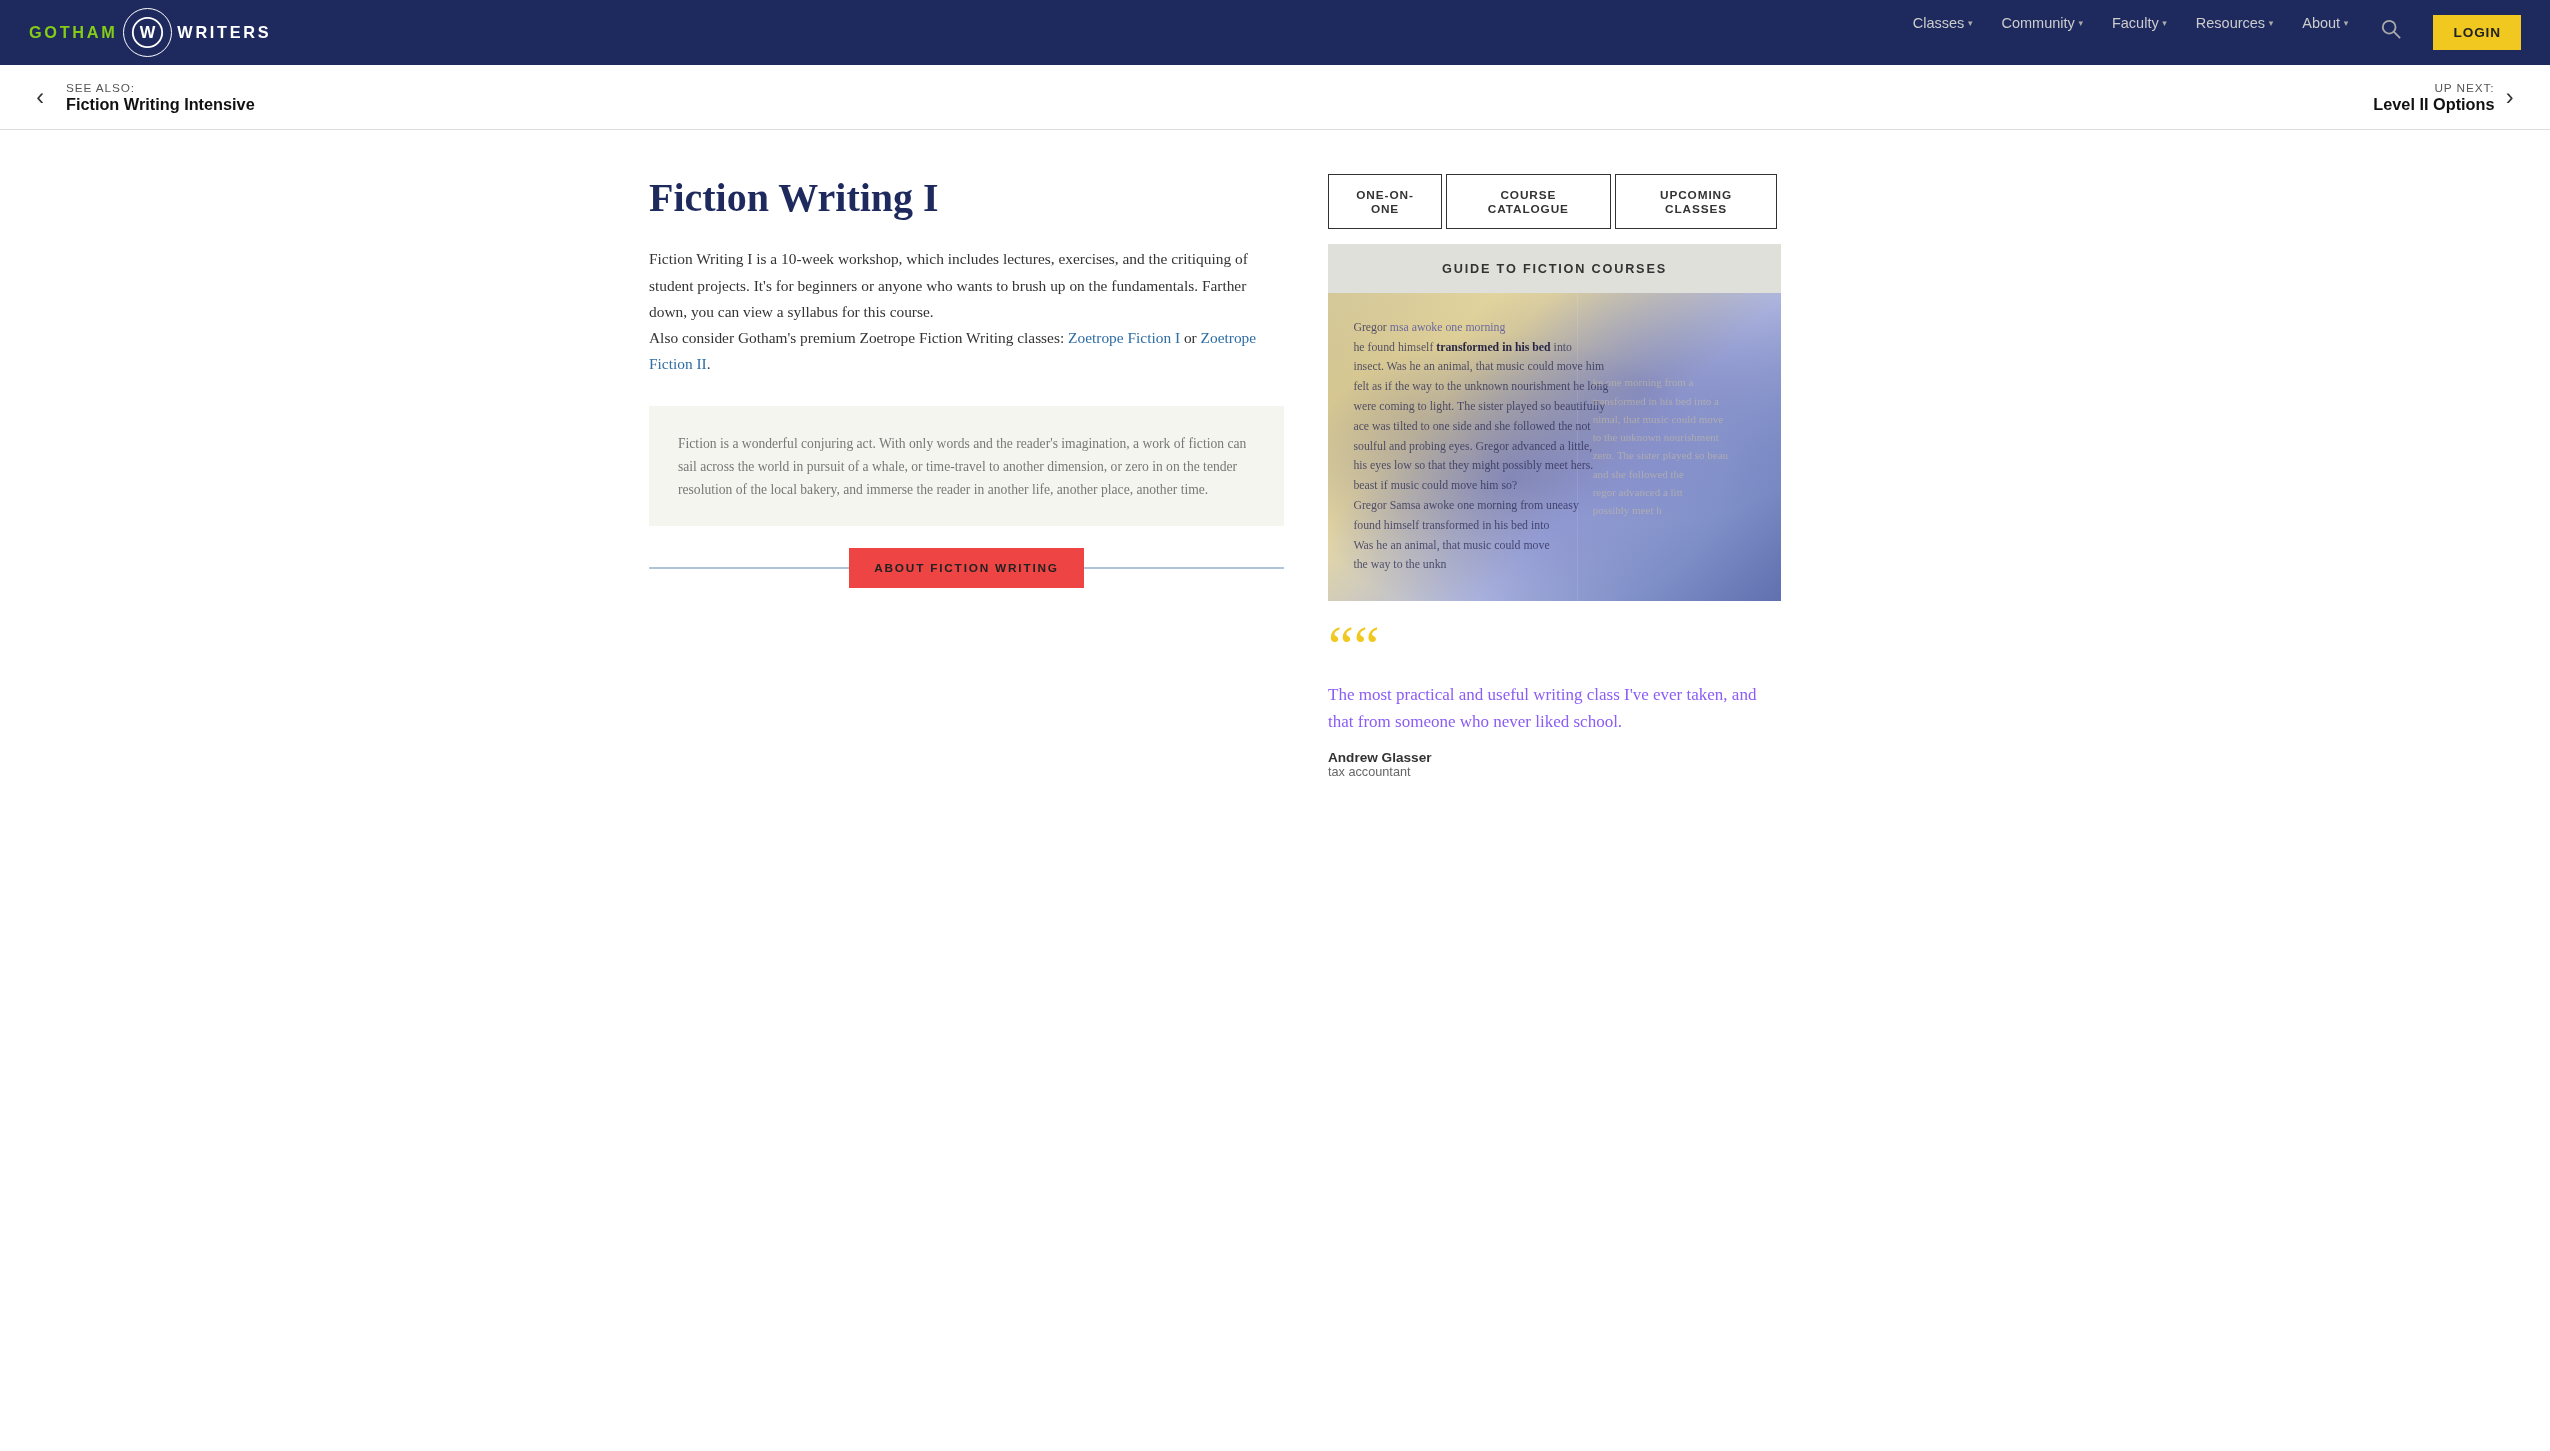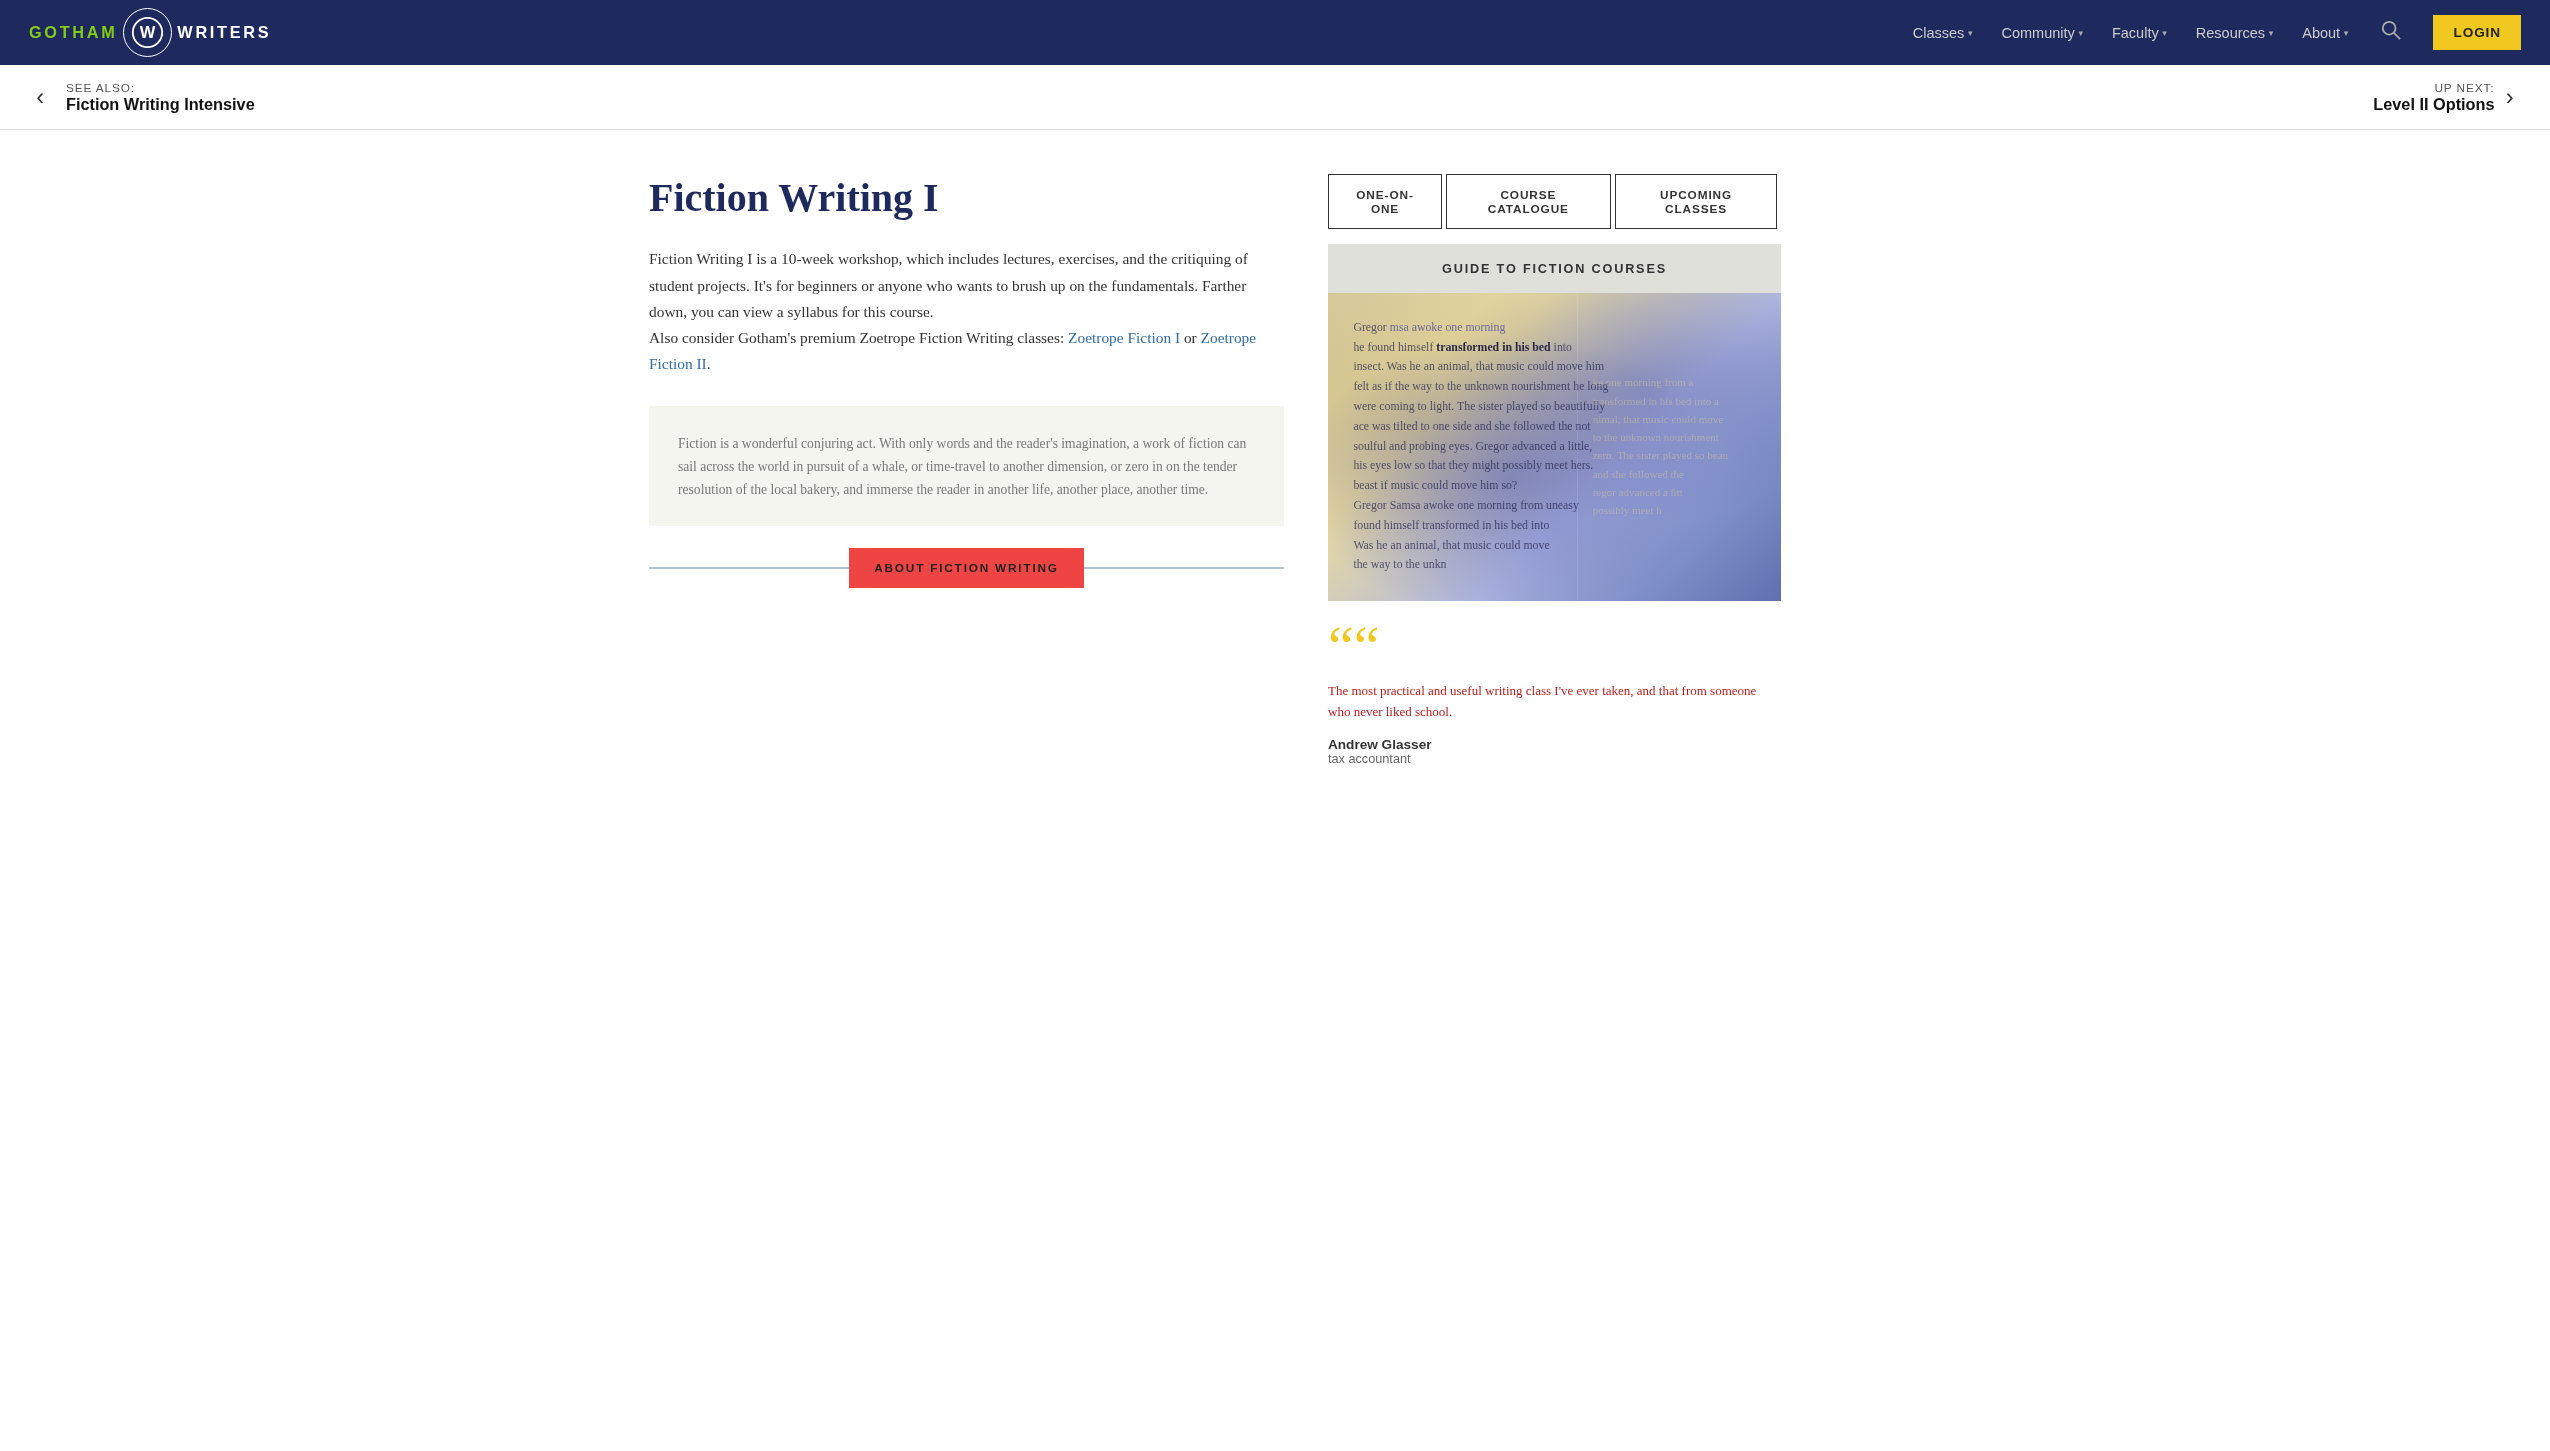--- a/index.html
+++ b/index.html
@@ -45,21 +45,21 @@
     .logo-text-writers {
       color: #fff;
       font-family: Arial, sans-serif;
       font-size: 16.3px;
       font-weight: bold;
       letter-spacing: 2.7px;
       text-transform: uppercase;
     }
     .nav {
       display: flex;
-      align-items: center;
+      align-items: flex-start;
       gap: 29px;
     }
     .nav-item {
       color: #ccc;
       font-family: Arial, sans-serif;
       font-size: 14.5px;
       cursor: pointer;
       display: flex;
       align-items: center;
       gap: 3.6px;
@@ -326,22 +326,22 @@
     }
     .big-quote-mark {
       font-size: 58px;
       color: #f0c820;
       line-height: 0.8;
       font-family: Georgia, serif;
       margin-bottom: 11px;
     }
     .testimonial-text {
       font-family: Georgia, serif;
-      font-size: 13px;
-      color: #b91c1c;
+      font-size: 17px;
+      color: #8b5cf6;
       line-height: 1.6;
       margin-bottom: 14.5px;
     }
     .testimonial-author {
       font-family: Arial, sans-serif;
       font-size: 13.6px;
       color: #333;
       font-weight: bold;
     }
     .testimonial-role {

